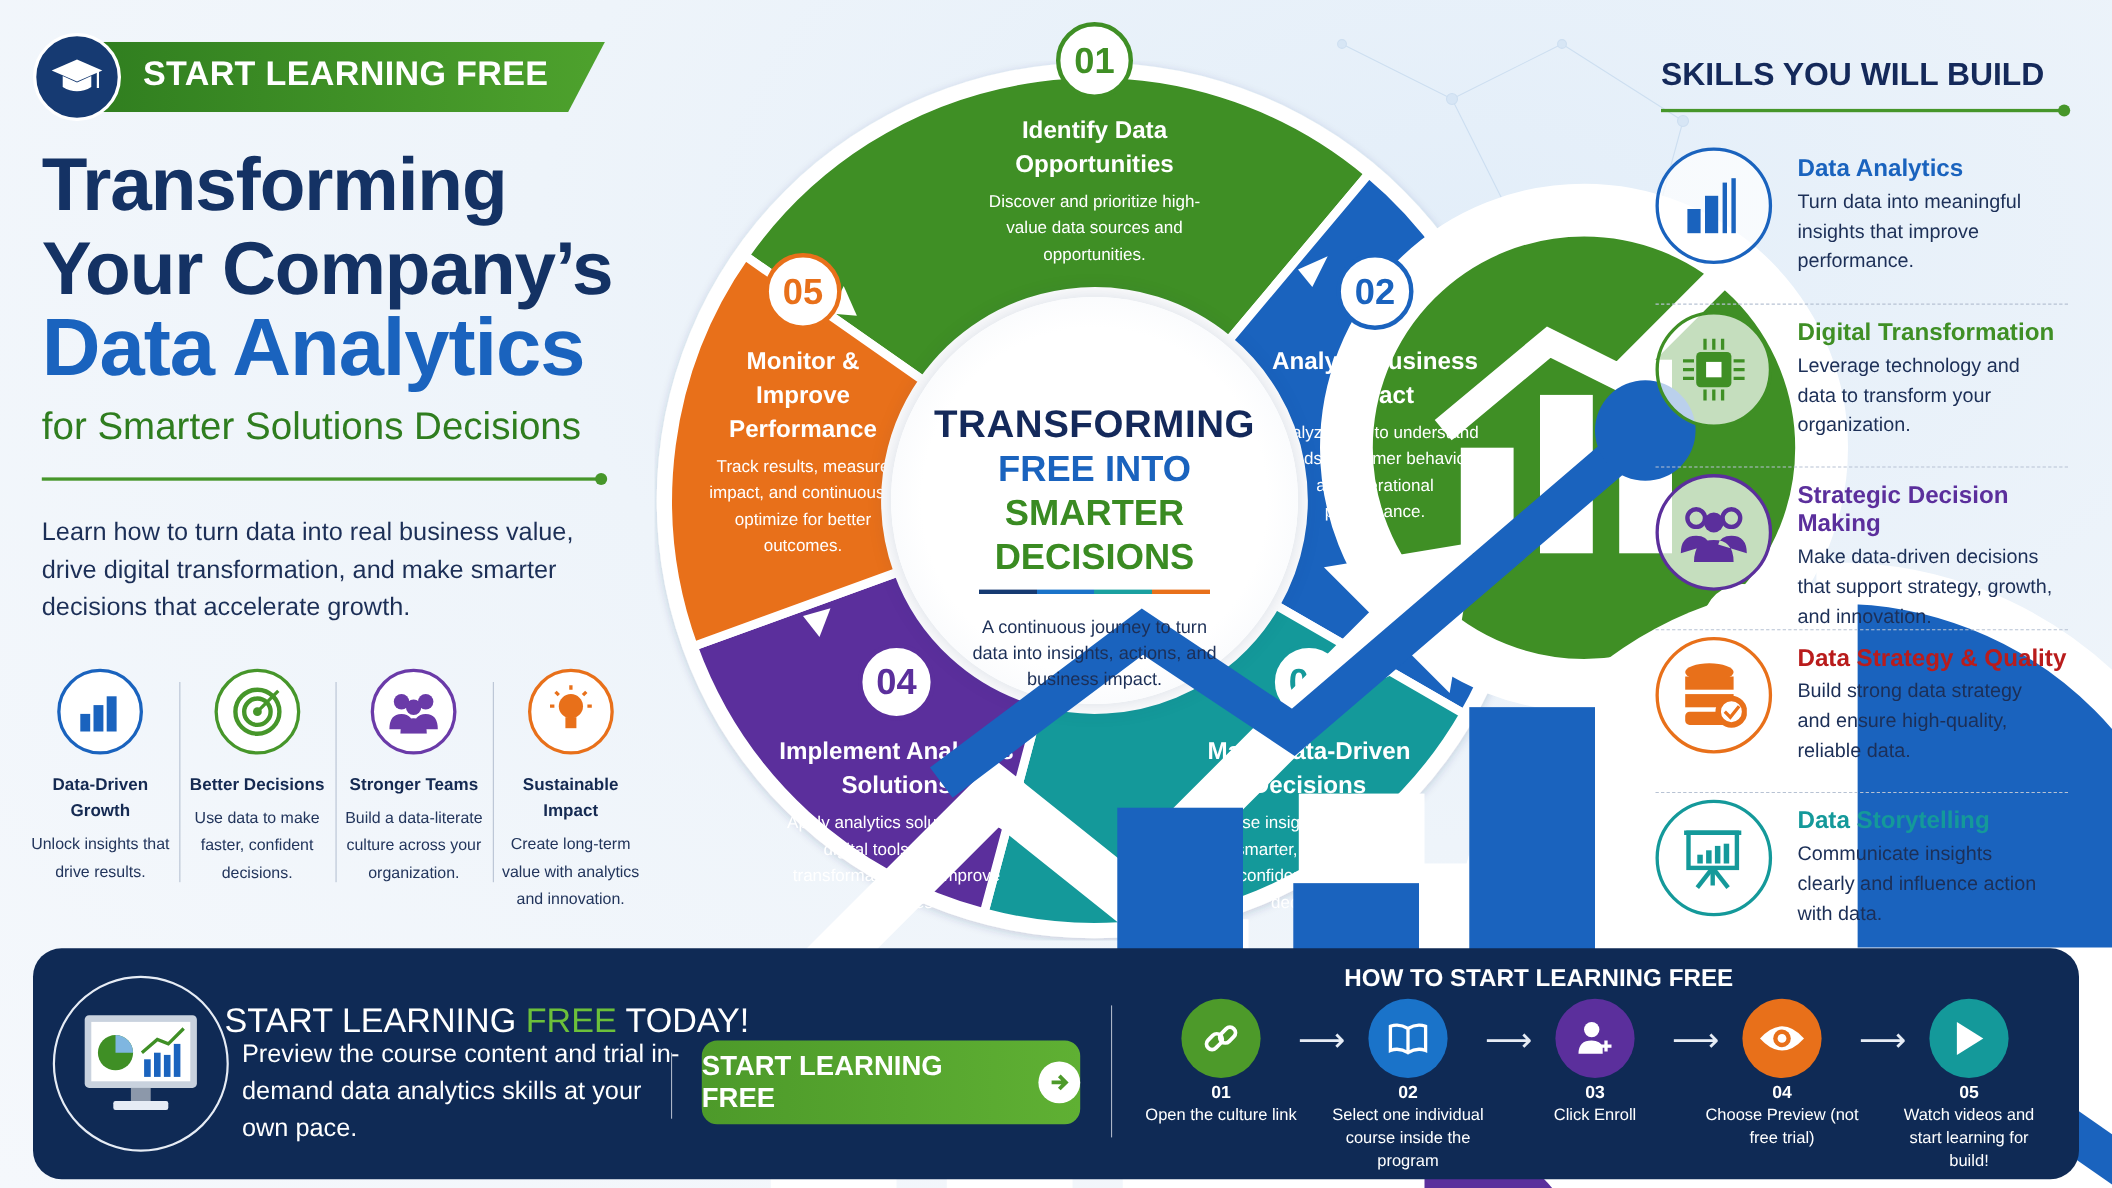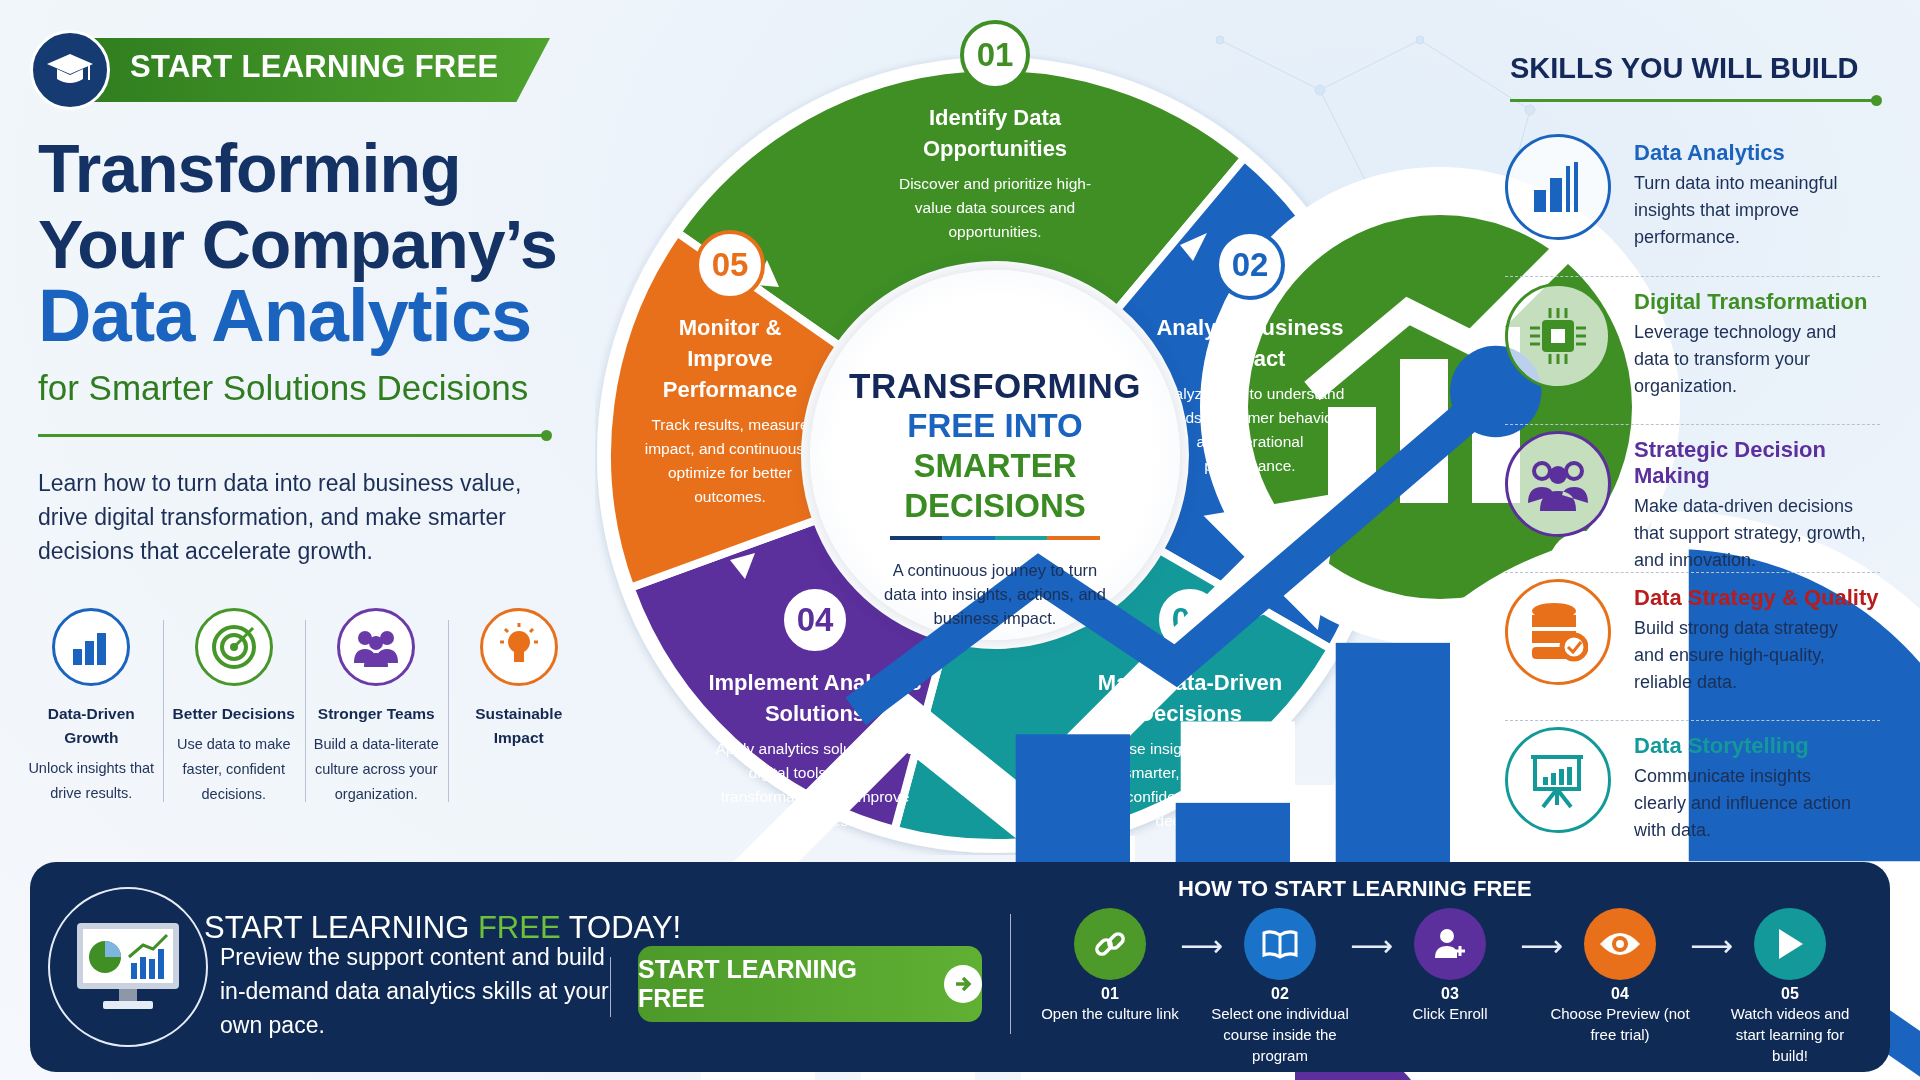--- a/index.html
+++ b/index.html
@@ -77,21 +77,21 @@
   
   .banner { left: 30px; top: 862px; width: 1860px; height: 210px; border-radius: 26px; background: #0f2a55; color: #fff; }
   .monitor-circle { position: absolute; left: 18px; top: 25px; width: 160px; height: 160px; border-radius: 50%; border: 2px solid #e6ecf5; display: flex; align-items: center; justify-content: center; }
   .banner-h { position: absolute; left: 174px; top: 28px; font-size: 31px; font-weight: 400; margin-top: 20px; }
   .banner-h .free { color: #6cc03a; }
   .banner-p { position: absolute; left: 190px; top: 78px; width: 400px; font-size: 23px; line-height: 34px; }
   .banner-sep { position: absolute; top: 95px; left: 580px; width: 1px; height: 60px; background: #aab4c6; }
   .cta { position: absolute; left: 608px; top: 84px; width: 344px; height: 76px; border-radius: 14px; background: linear-gradient(90deg, #4d9a2a, #5fb033); display: flex; align-items: center; justify-content: center; gap: 14px; font-size: 25px; font-weight: 700; color: #fff; }
   .cta-arrow { width: 38px; height: 38px; border-radius: 50%; background: #fff; display: flex; align-items: center; justify-content: center; }
   .banner-sep2 { position: absolute; top: 52px; left: 980px; width: 1px; height: 120px; background: #aab4c6; }
-  .how-title { position: absolute; left: 1148px; top: 14px; font-size: 22px; font-weight: 700; }
+  .how-title { position: absolute; left: 1192px; top: 14px; font-size: 22px; font-weight: 700; }
   .steps { position: absolute; left: 1010px; top: 46px; width: 820px; display: flex; align-items: flex-start; }
   .step { width: 140px; text-align: center; }
   .step-circle { width: 72px; height: 72px; border-radius: 50%; margin: 0 auto; display: flex; align-items: center; justify-content: center; }
   .step-num { font-size: 16px; font-weight: 700; margin-top: 5px; }
   .step-label { font-size: 15px; line-height: 21px; }
   .step-arrow { width: 30px; margin-top: 20px; font-size: 30px; color: #e6ecf5; text-align: center; }
   .net { left: 1200px; top: 0; width: 400px; height: 300px; opacity: .35; }
 </style>
 </head>
 <body>
@@ -178,20 +178,21 @@
           <g stroke="#e8701a" stroke-width="3">
             <line x1="23" y1="1" x2="23" y2="5"></line>
             <line x1="4" y1="20" x2="8" y2="20"></line>
             <line x1="38" y1="20" x2="42" y2="20"></line>
             <line x1="9" y1="7" x2="12" y2="10"></line>
             <line x1="37" y1="7" x2="34" y2="10"></line>
           </g>
         </svg>
     </div>
     <div class="benefit-title">Sustainable Impact</div>
+    <div class="benefit-desc">Create long-term value with analytics and innovation.</div>
   </div>
 </div>
 
 <div class="abs ring">
   <svg viewBox="0 0 800 800">
     <defs>
       <filter id="sh" x="-10%" y="-10%" width="120%" height="120%">
           <feDropShadow dx="0" dy="2" stdDeviation="4" flood-color="#1c3a6a" flood-opacity=".2"></feDropShadow>
         </filter>
     </defs>
@@ -434,21 +435,21 @@
           <rect x="85" y="30" width="6" height="30"></rect>
         </g>
         <polyline points="56,38 70,26 80,30 94,16" fill="none" stroke="#3f8f25" stroke-width="3"></polyline>
         <rect x="46" y="70" width="18" height="12" fill="#8c98aa"></rect>
         <rect x="30" y="82" width="50" height="8" rx="2" fill="#e6ecf5"></rect>
       </svg>
   </div>
   <div class="banner-h">
     <span>START LEARNING </span><span class="free">FREE</span><span> TODAY!</span>
   </div>
-  <div class="banner-p">Preview the support content and build in-demand data analytics skills at your own pace.</div>
+  <div class="banner-p">Preview the course content and trial in-demand data analytics skills at your own pace.</div>
   <div class="banner-sep"></div>
   <div class="cta">
     <span>START LEARNING FREE</span>
     <span class="cta-arrow">
       <svg width="20" height="20" viewBox="0 0 20 20">
           <path d="M3 10 h12 M10 4 l6 6 -6 6" fill="none" stroke="#4d9a2a" stroke-width="3.5"></path>
         </svg>
     </span>
   </div>
   <div class="banner-sep2"></div>

